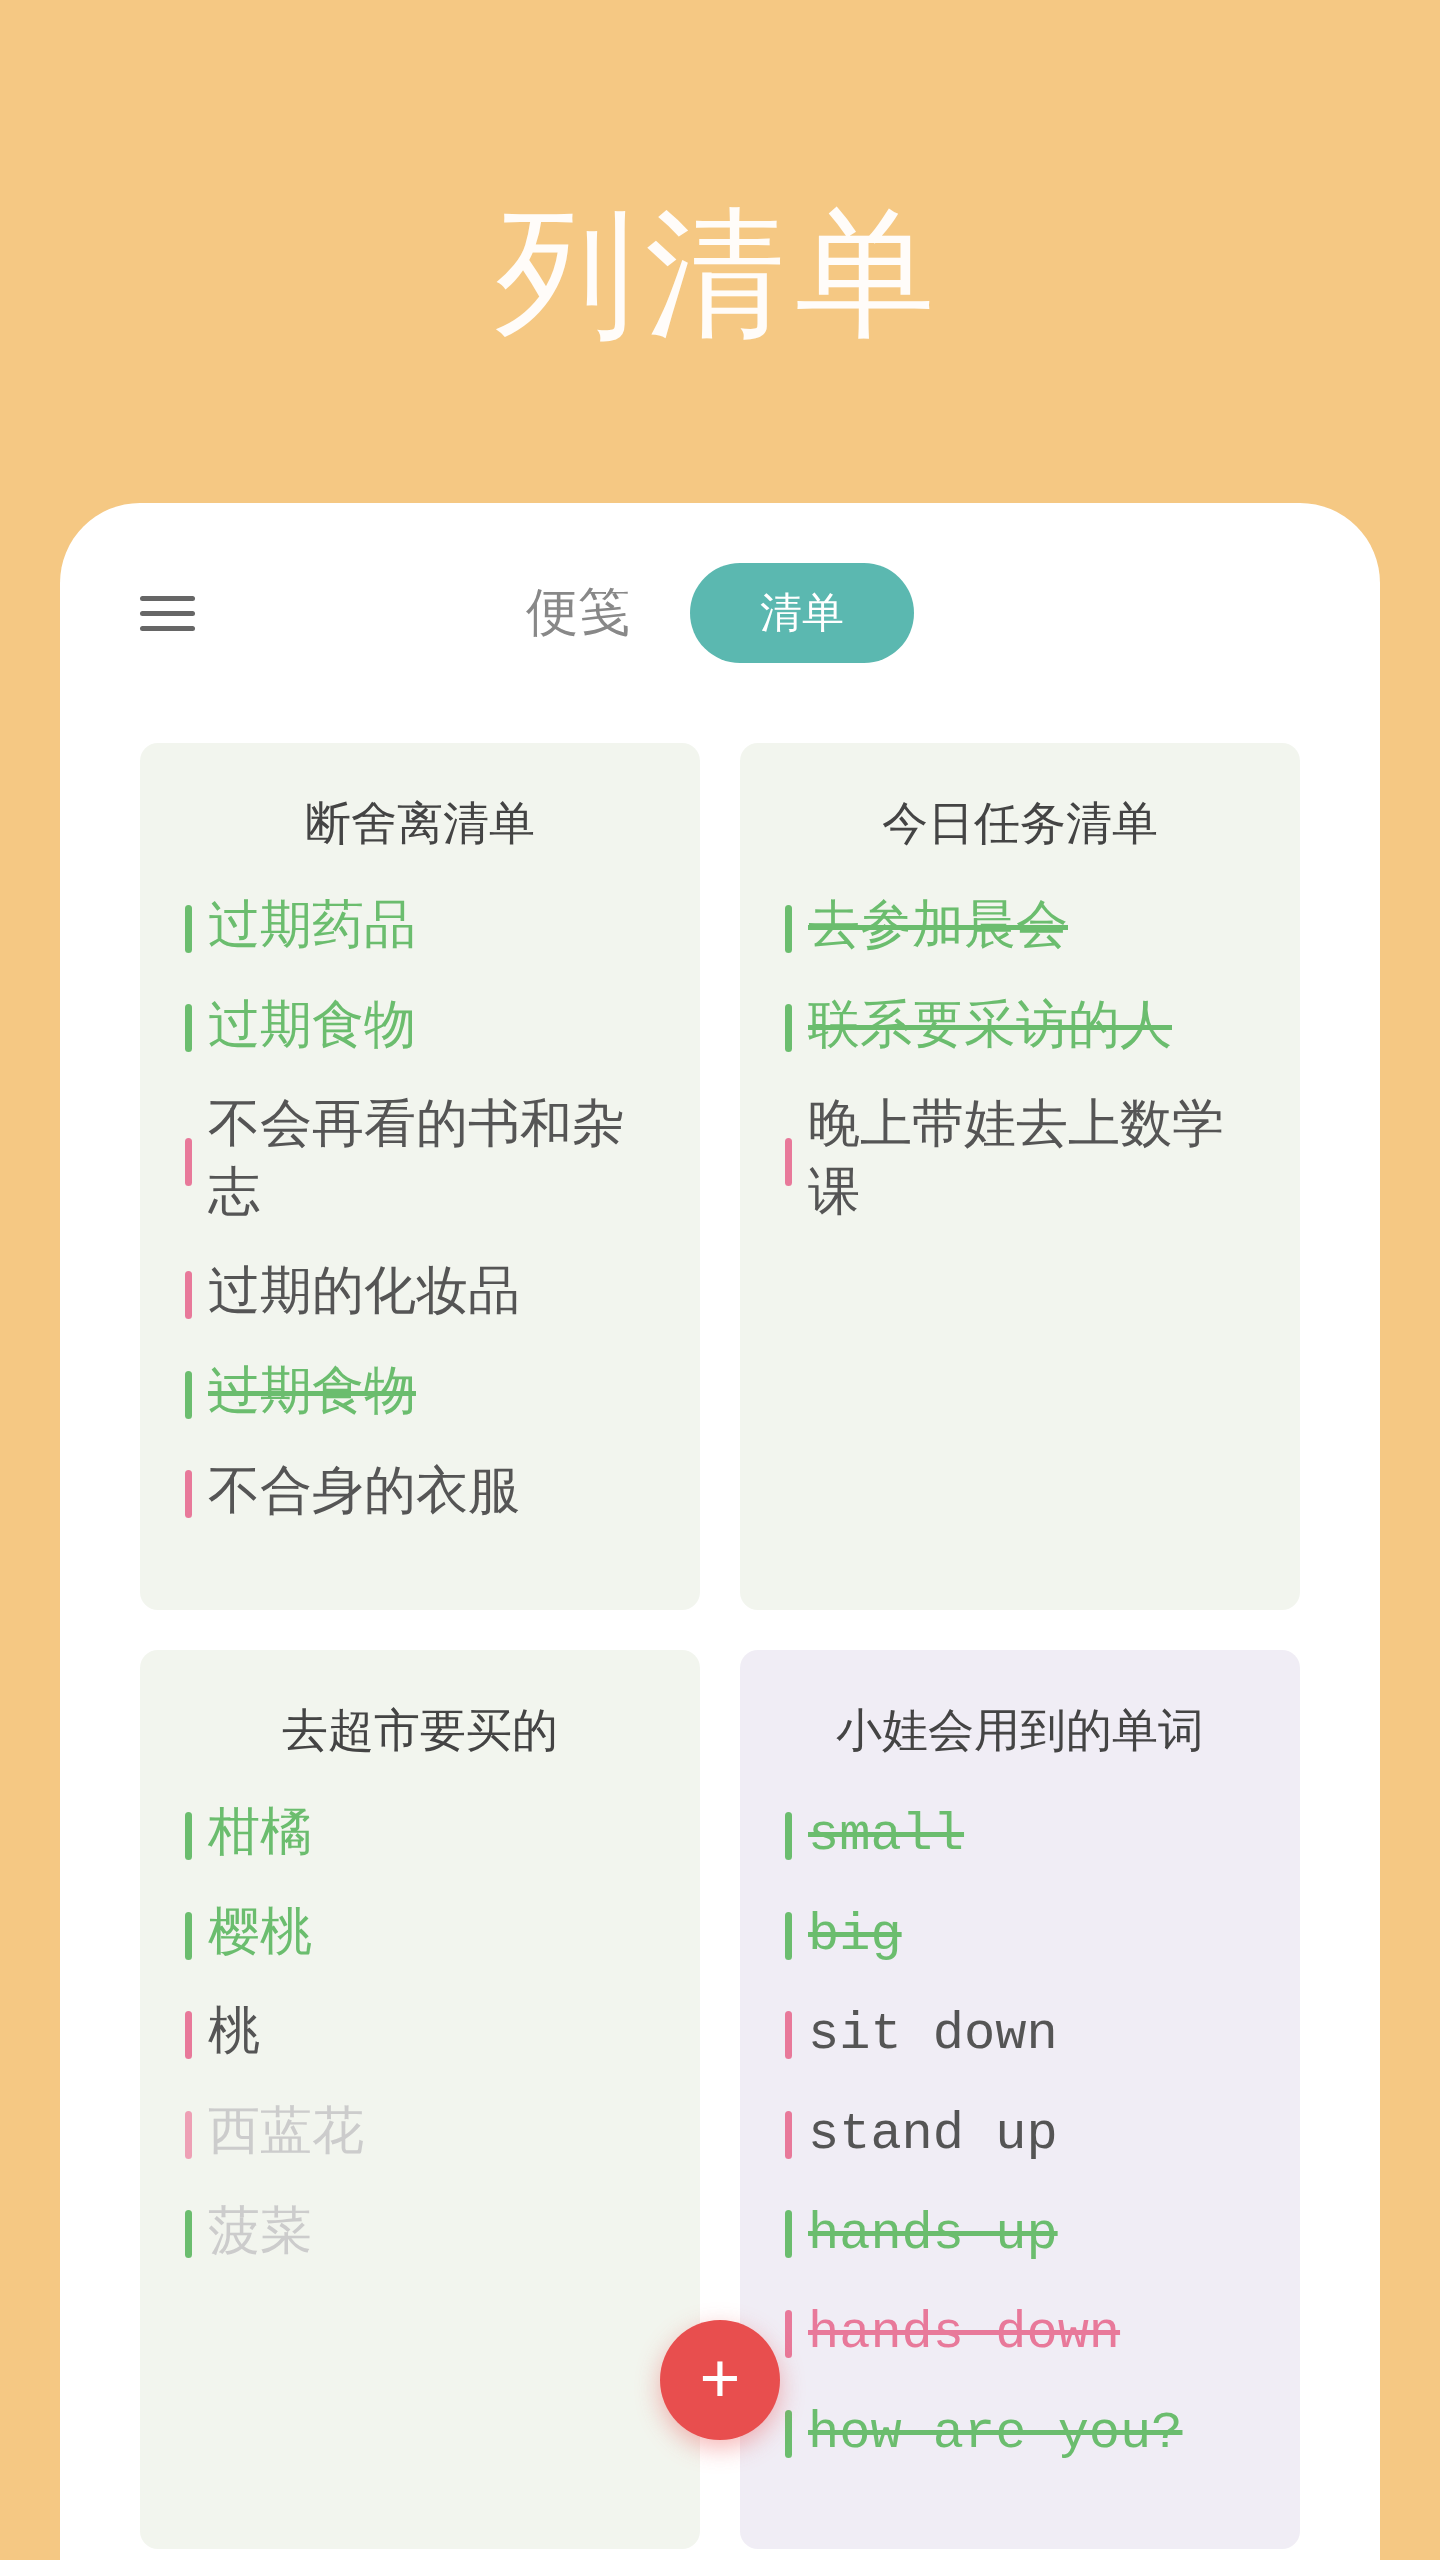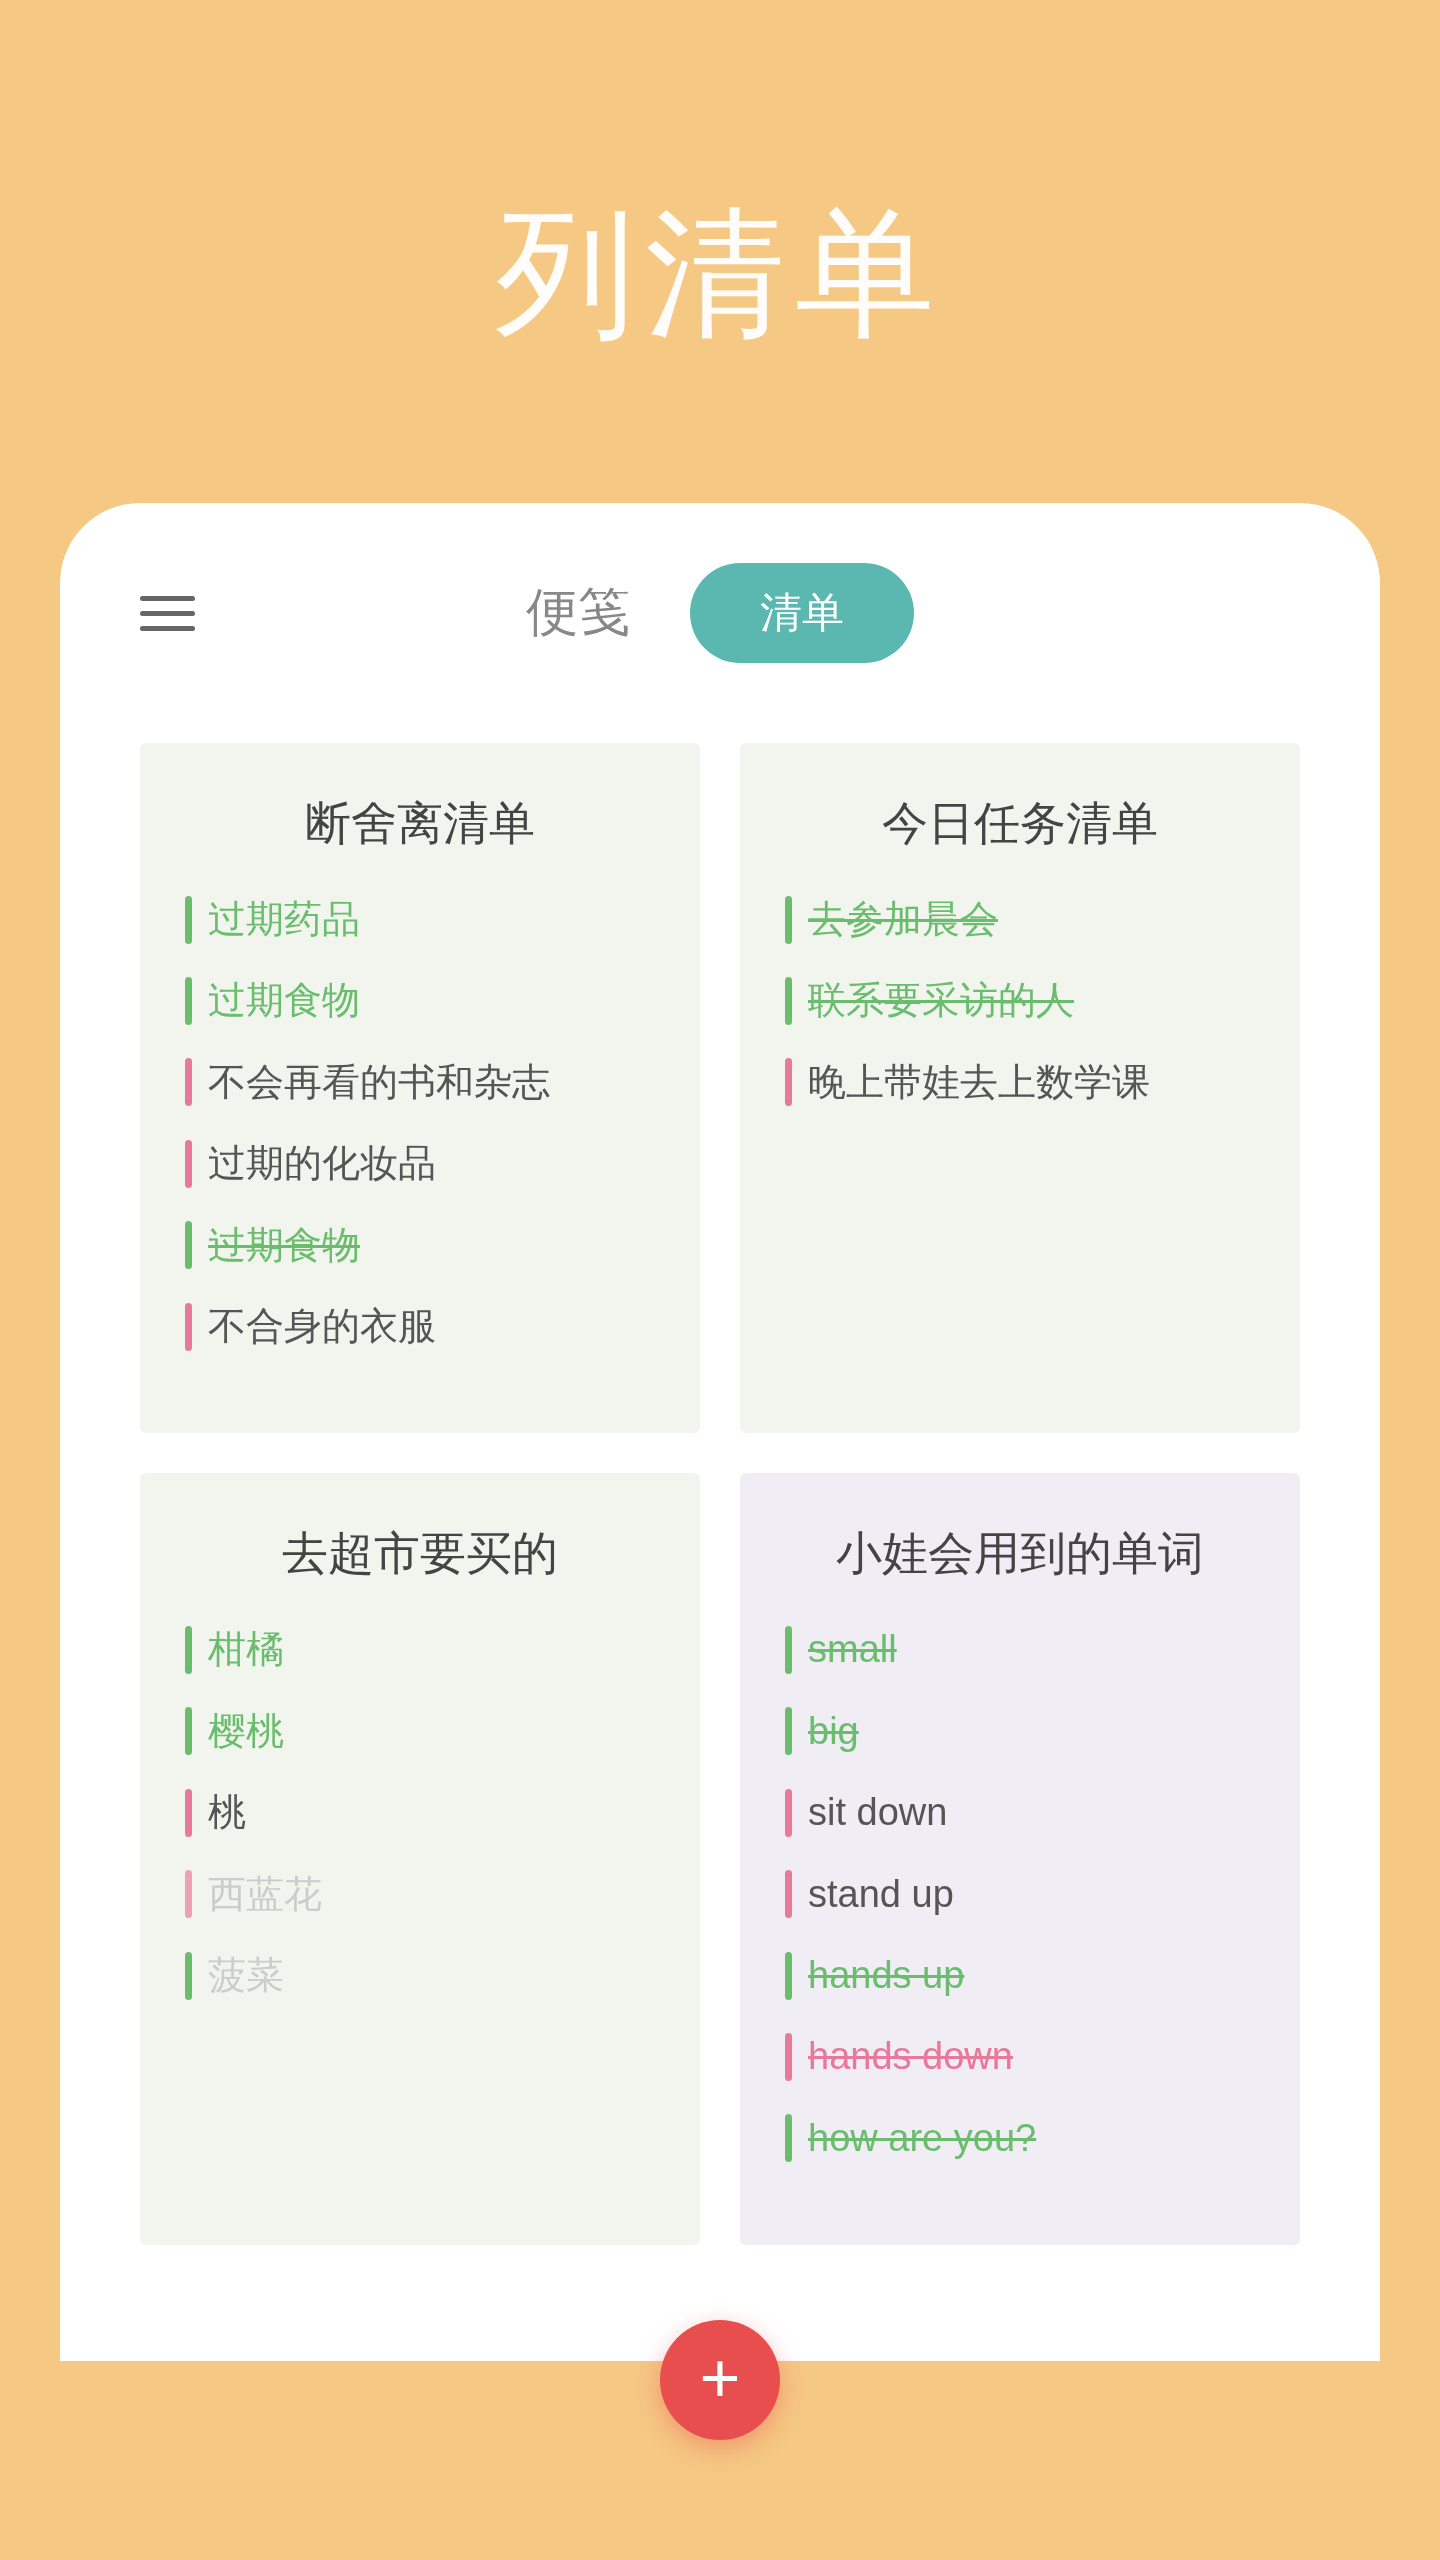--- a/index.html
+++ b/index.html
@@ -100,21 +100,21 @@
 
     
     .lists-grid {
       display: grid;
       grid-template-columns: 1fr 1fr;
       gap: 40px;
     }
 
     
     .list-card {
-      border-radius: 6px;
+      border-radius: 18px;
       padding: 50px 45px;
     }
 
     .list-card-green {
       background-color: #F2F5EE;
     }
 
     .list-card-purple {
       background-color: #F0EDF5;
     }
@@ -139,23 +139,24 @@
       height: 48px;
       border-radius: 4px;
       flex-shrink: 0;
     }
 
     .bar-green { background-color: #6BBD6E; }
     .bar-pink { background-color: #E8799A; }
     .bar-light-pink { background-color: #EEA0B5; }
 
     .list-item-text {
-      font-size: 38px;
+      font-size: 52px;
       color: #555;
       line-height: 1.3;
+      font-family: Liberation Mono, monospace;
     }
 
     .list-item-text.green-text {
       color: #6BBD6E;
     }
 
     .list-item-text.strikethrough-green {
       text-decoration: line-through;
       color: #6BBD6E;
     }

